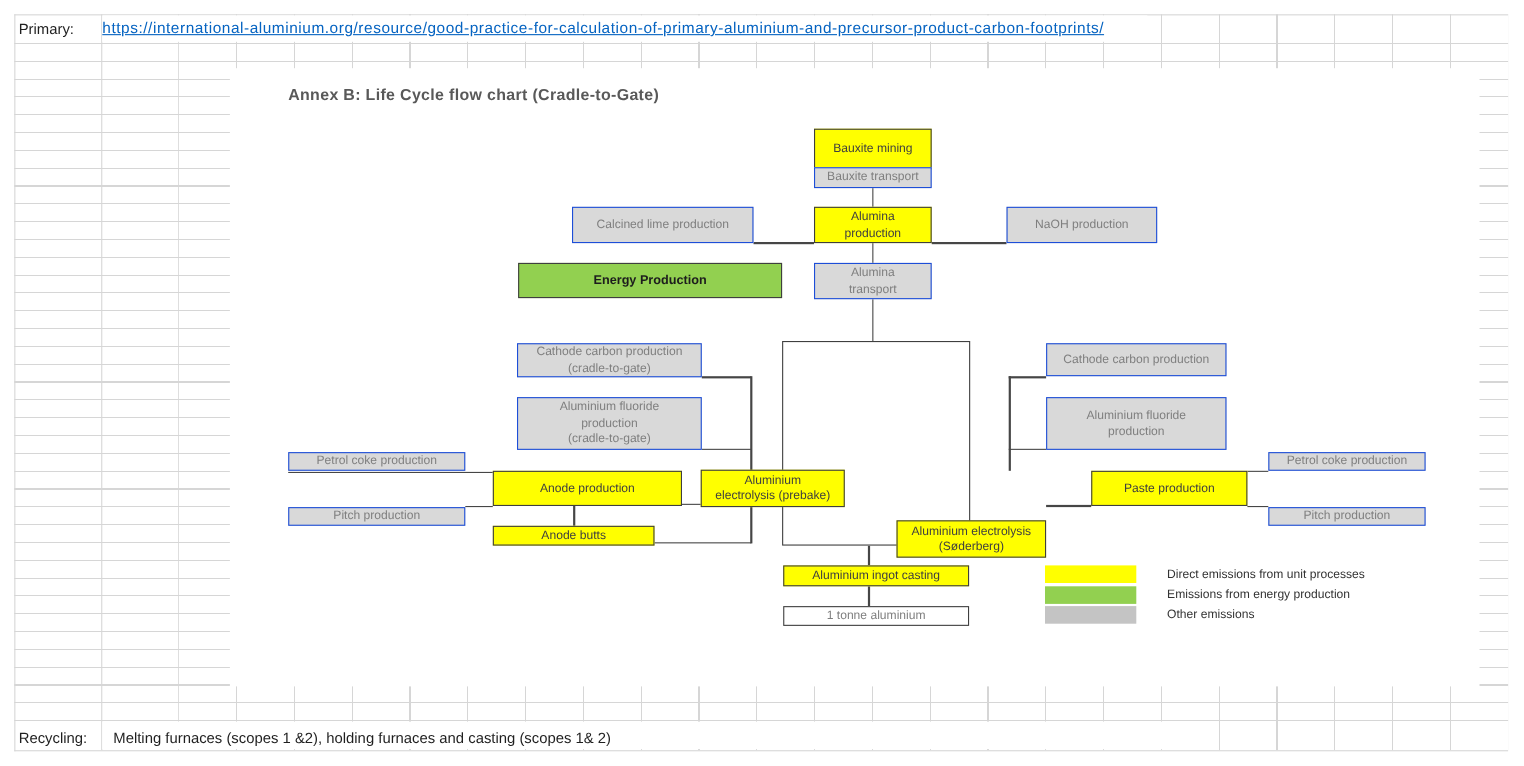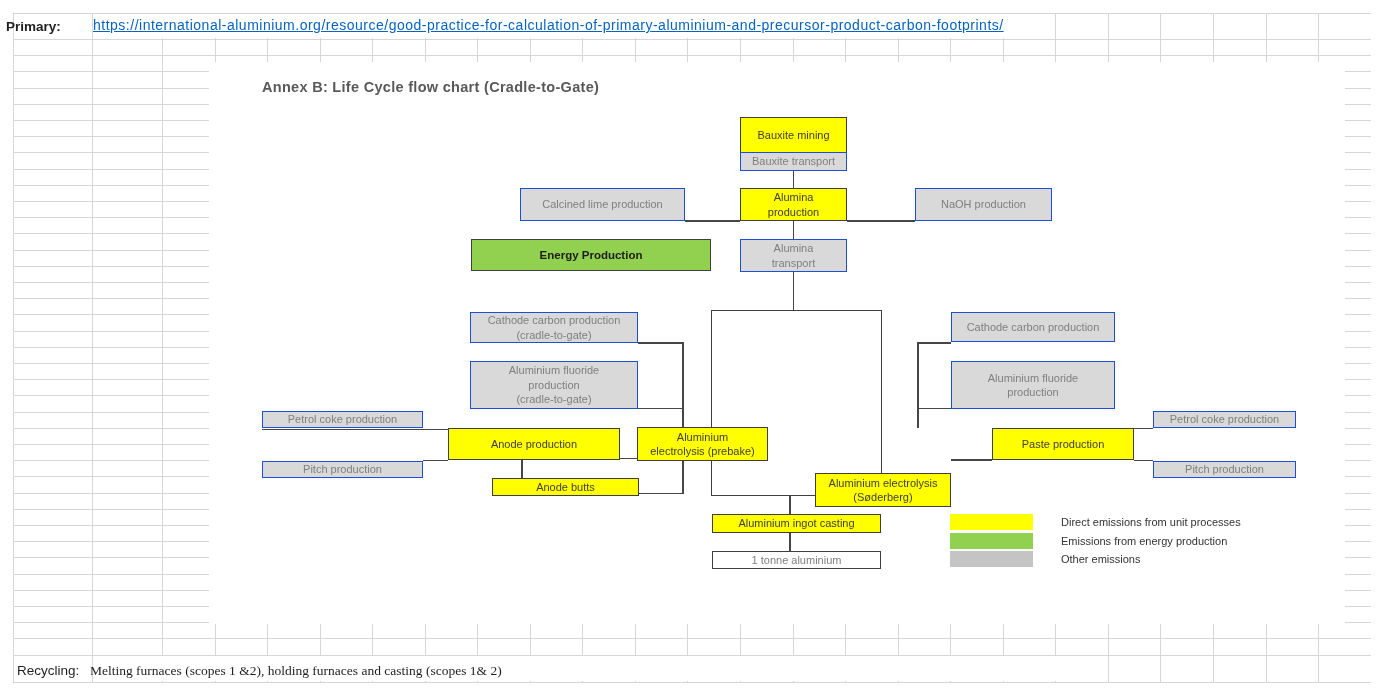--- a/index.html
+++ b/index.html
@@ -43,24 +43,24 @@
 
 <div class="abs" id="grid-cols"></div>
 <div class="abs" id="grid-rows"></div>
 <div class="abs" id="grid-frame"></div>
 <div class="abs" id="grid-vline-b"></div>
 
 <div class="abs overlay" style="left:93px;top:14px;width:950px;height:24px;"></div>
 <div class="abs overlay" style="left:93px;top:656px;width:990px;height:25px;"></div>
 <div class="abs" id="img-rect"></div>
 
-<div class="cellText" style="left:6px;top:18px;font-weight:bold;">Primary:</div>
+<div class="cellText" style="left:17px;top:18px;">Primary:</div>
 <a class="sheetLink abs" href="#" style="left: 93px; top: 17px; color: rgb(5, 99, 193);">https://international-aluminium.org/resource/good-practice-for-calculation-of-primary-aluminium-and-precursor-product-carbon-footprints/</a>
 <div class="cellText" style="left:17px;top:662px;">Recycling:</div>
-<div class="cellText" style="left:90px;top:662px;font-family:Liberation Serif, serif;">Melting furnaces (scopes 1 &amp;2), holding furnaces and casting (scopes 1&amp; 2)</div>
+<div class="cellText" style="left:103px;top:662px;">Melting furnaces (scopes 1 &amp;2), holding furnaces and casting (scopes 1&amp; 2)</div>
 
 <div id="figure-title">Annex B: Life Cycle flow chart (Cradle-to-Gate)</div>
 <div id="figure-layer">
     <div class="conn" style="left: 792.5px; top: 136px; width: 1.5px; height: 16px;"></div>
     <div class="conn" style="left: 792.5px; top: 171px; width: 1.5px; height: 17px;"></div>
     <div class="conn" style="left: 685px; top: 220px; width: 55px; height: 1.5px;"></div>
     <div class="conn" style="left: 847px; top: 220px; width: 68px; height: 1.5px;"></div>
     <div class="conn" style="left: 792.5px; top: 221px; width: 1.5px; height: 18px;"></div>
     <div class="conn" style="left: 792.5px; top: 272px; width: 1.5px; height: 38px;"></div>
     <div class="conn" style="left: 638px; top: 342px; width: 45px; height: 1.5px;"></div>
@@ -91,21 +91,21 @@
 transport</div>
     <div class="node frame" style="left: 711px; top: 310px; width: 171px; height: 186px;"></div>
     <div class="node other" style="left: 470px; top: 312px; width: 168px; height: 31px;">Cathode carbon production
 (cradle-to-gate)</div>
     <div class="node other" style="left: 470px; top: 361px; width: 168px; height: 48px;">Aluminium fluoride
 production
 (cradle-to-gate)</div>
     <div class="node other" style="left: 262px; top: 411px; width: 161px; height: 16.5px;">Petrol coke production</div>
     <div class="node direct" style="left: 448px; top: 428px; width: 172px; height: 32px;">Anode production</div>
     <div class="node other" style="left: 262px; top: 461px; width: 161px; height: 16.5px;">Pitch production</div>
-    <div class="node direct" style="left: 448px; top: 478px; width: 147px; height: 17.5px; margin-left: 44px;">Anode butts</div>
+    <div class="node direct" style="left: 448px; top: 478px; width: 147px; height: 17.5px;">Anode butts</div>
     <div class="node direct" style="left: 637px; top: 427px; width: 131px; height: 34px;">Aluminium
 electrolysis (prebake)</div>
     <div class="node direct" style="left: 815px; top: 427px; width: 136px; height: 34px; margin-top: 46px;">Aluminium electrolysis
 (Søderberg)</div>
     <div class="node direct" style="left: 992px; top: 428px; width: 142px; height: 32px;">Paste production</div>
     <div class="node other" style="left: 951px; top: 312px; width: 164px; height: 30px;">Cathode carbon production</div>
     <div class="node other" style="left: 951px; top: 361px; width: 164px; height: 48px;">Aluminium fluoride
 production</div>
     <div class="node other" style="left: 1153px; top: 411px; width: 143px; height: 16.5px;">Petrol coke production</div>
     <div class="node other" style="left: 1153px; top: 461px; width: 143px; height: 16.5px;">Pitch production</div>

